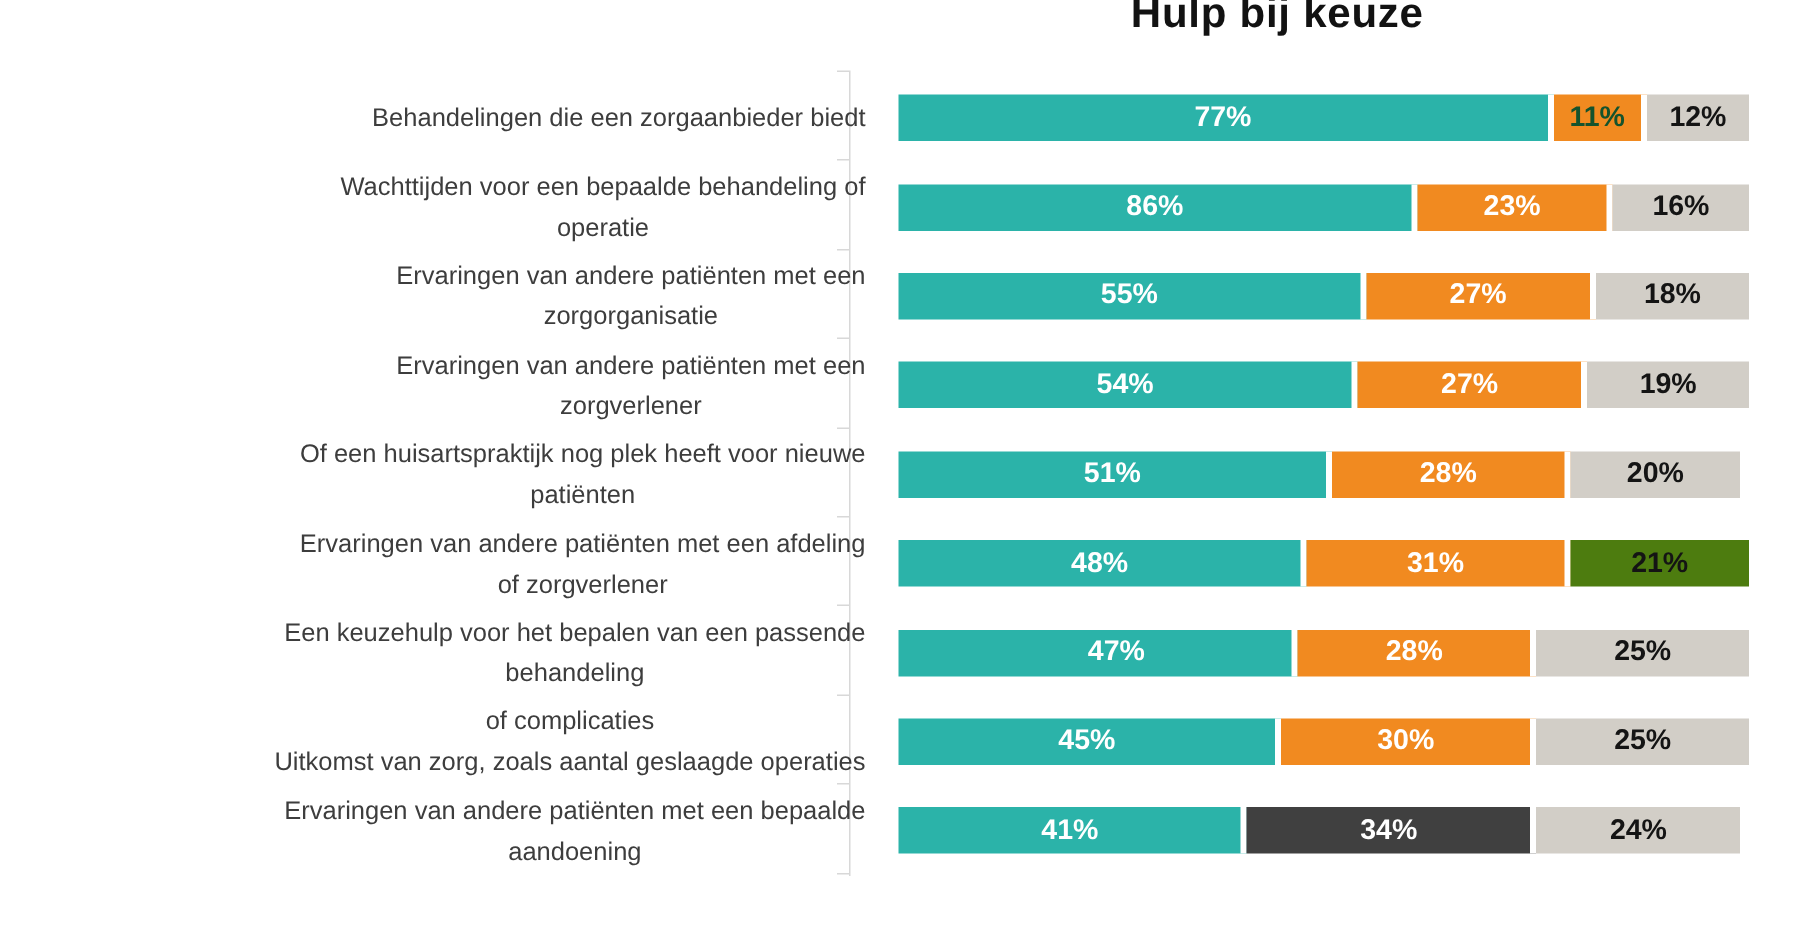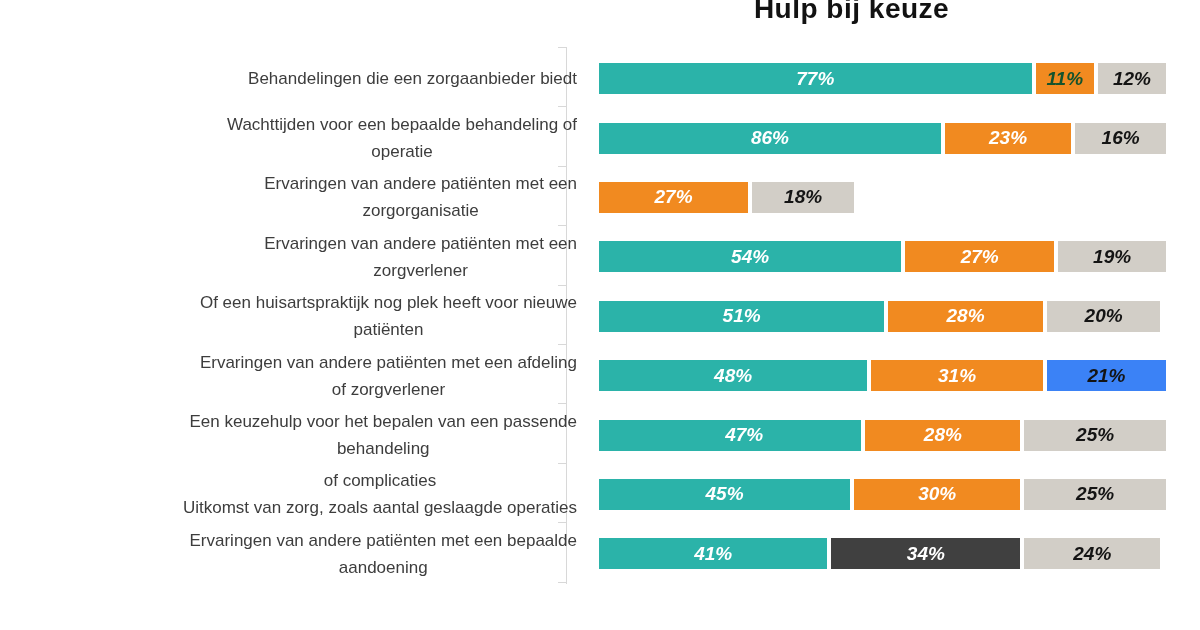--- a/index.html
+++ b/index.html
@@ -70,21 +70,20 @@
     align-items:center;
     justify-content:center;
     box-sizing:border-box;
     overflow:hidden;
   }
   .seg:not(:last-child) { border-right:4px solid #ffffff; }
   .seg .pct {
     font-size:19px;
     font-weight:bold;
     white-space:nowrap;
-    font-style:italic;
   }
 </style>
 </head>
 <body>
 
 <div class="stage">
   <h1 class="chart-title">Hulp bij keuze</h1>
   <div class="axis-line"></div>
   <div class="rows" id="rows">
       <div class="row">
@@ -125,20 +124,23 @@
         </div>
       </div>
       <div class="row">
         <div class="label-cell">
           <div class="cat-label">
             <div>Ervaringen van andere patiënten met een</div>
             <div>zorgorganisatie</div>
           </div>
         </div>
         <div class="bars">
+          <div class="seg" style="width: 55%; background: rgb(43, 179, 169);">
+            <span class="pct" style="color: rgb(255, 255, 255);">55%</span>
+          </div>
           <div class="seg" style="width: 27%; background: rgb(241, 138, 32);">
             <span class="pct" style="color: rgb(255, 255, 255);">27%</span>
           </div>
           <div class="seg" style="width: 18%; background: rgb(210, 206, 199);">
             <span class="pct" style="color: rgb(20, 20, 20);">18%</span>
           </div>
         </div>
       </div>
       <div class="row">
         <div class="label-cell">
@@ -185,21 +187,21 @@
             <div>of zorgverlener</div>
           </div>
         </div>
         <div class="bars">
           <div class="seg" style="width: 48%; background: rgb(43, 179, 169);">
             <span class="pct" style="color: rgb(255, 255, 255);">48%</span>
           </div>
           <div class="seg" style="width: 31%; background: rgb(241, 138, 32);">
             <span class="pct" style="color: rgb(255, 255, 255);">31%</span>
           </div>
-          <div class="seg" style="width: 21%; background: #3b82f6;">
+          <div class="seg" style="width: 21%; background: #4d7c0f;">
             <span class="pct" style="color: rgb(20, 20, 20);">21%</span>
           </div>
         </div>
       </div>
       <div class="row">
         <div class="label-cell">
           <div class="cat-label">
             <div>Een keuzehulp voor het bepalen van een passende</div>
             <div>behandeling</div>
           </div>

